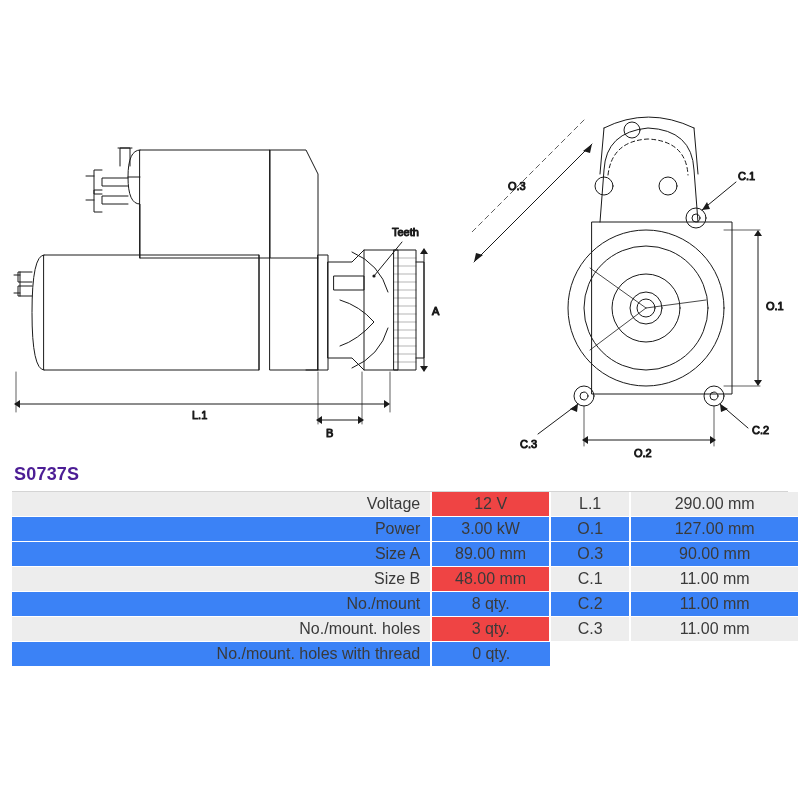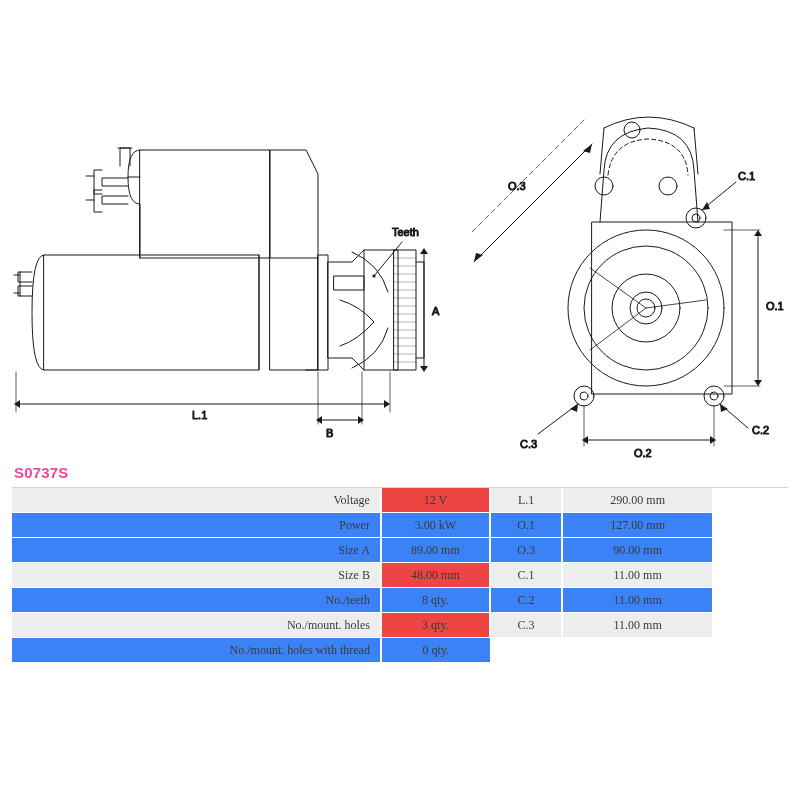--- a/index.html
+++ b/index.html
@@ -37,36 +37,35 @@
     fill: #1a1a1a;
   }
   
   #specs {
     position: absolute;
     left: 12px;
     top: 462px;
     width: 776px;
   }
   #part-code {
-    font-size: 15px;
+    font-size: 18px;
     font-weight: bold;
-    color: #ec4899;
+    color: #4c1d95;
     padding: 2px 2px 6px 2px;
     letter-spacing: 0.2px;
   }
   #divider {
     height: 1px;
     background: #d4d4d4;
     margin-bottom: 0px;
   }
   table.spec {
     border-collapse: collapse;
-    width: 700px;
-    font-size: 12px;
-    font-family: Liberation Serif, serif;
+    width: 786px;
+    font-size: 16px;
   }
   table.spec td {
     height: 24px;
     padding: 0 10px;
     white-space: nowrap;
     color: #3a3a3a;
     border-bottom: 1px solid #ffffff;
   }
   td.lbl {
     text-align: right;
@@ -282,21 +281,21 @@
           <td class="lbl2">O.3</td>
           <td class="val2">90.00 mm</td>
         </tr>
         <tr>
           <td class="lbl">Size B</td>
           <td class="val">48.00 mm</td>
           <td class="lbl2">C.1</td>
           <td class="val2">11.00 mm</td>
         </tr>
         <tr class="alt">
-          <td class="lbl">No./teeth</td>
+          <td class="lbl">No./mount</td>
           <td class="val">8 qty.</td>
           <td class="lbl2">C.2</td>
           <td class="val2">11.00 mm</td>
         </tr>
         <tr>
           <td class="lbl">No./mount. holes</td>
           <td class="val">3 qty.</td>
           <td class="lbl2">C.3</td>
           <td class="val2">11.00 mm</td>
         </tr>

